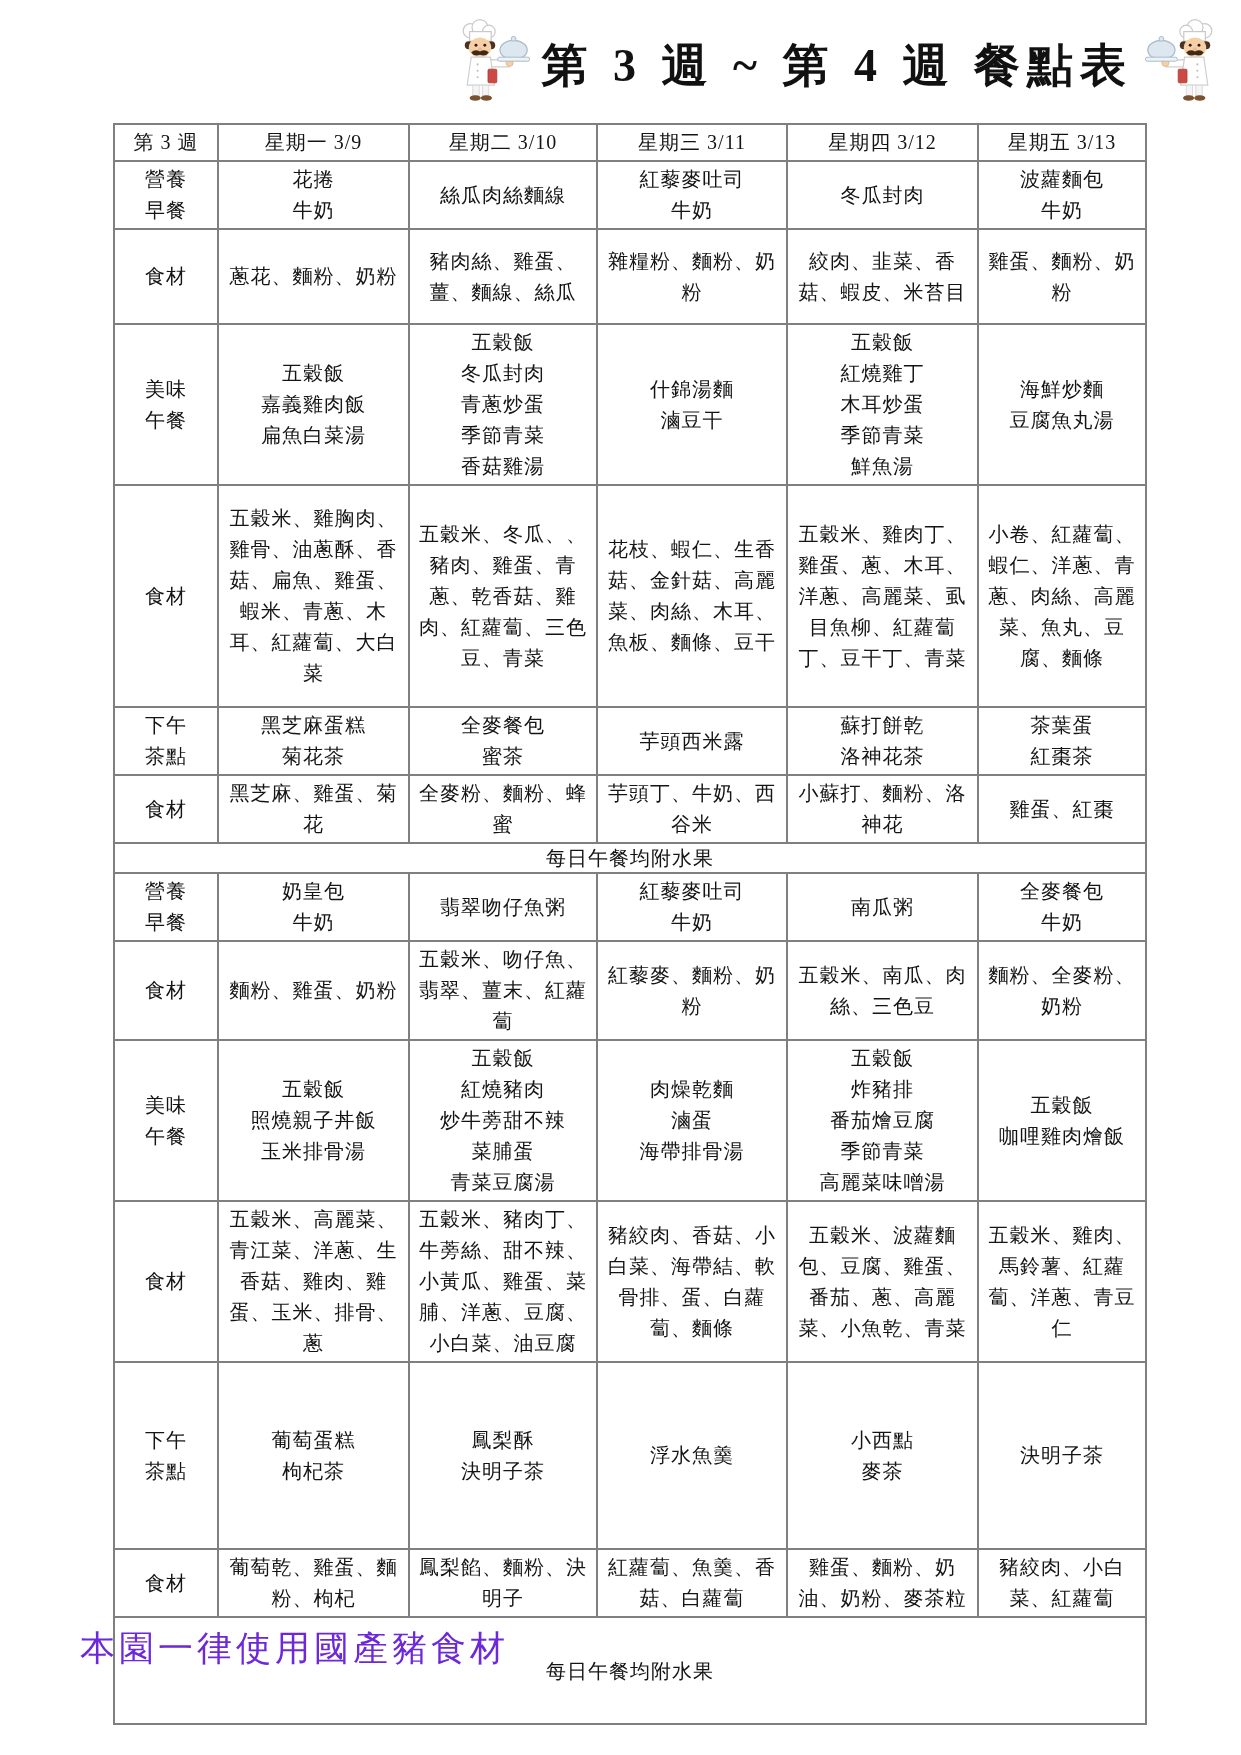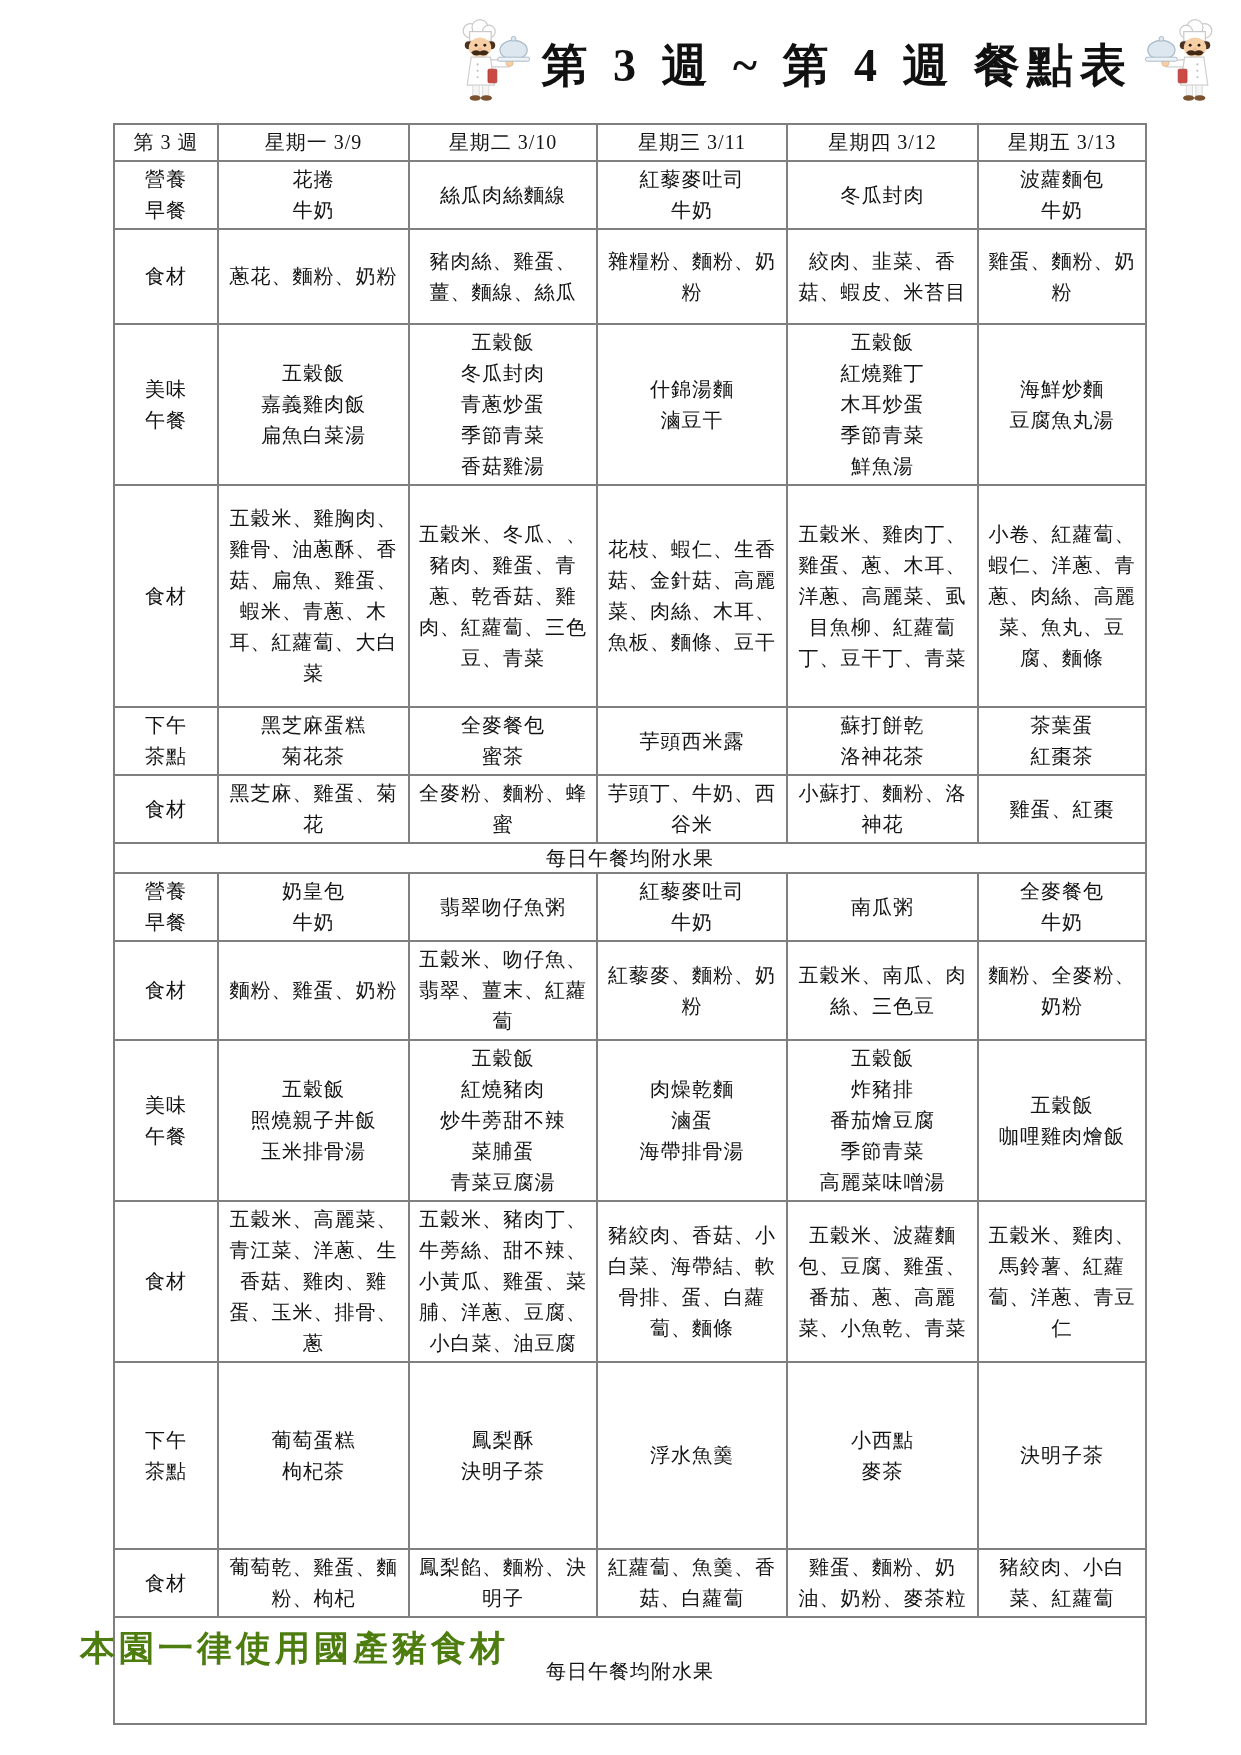--- a/index.html
+++ b/index.html
@@ -48,21 +48,21 @@
   tbody tr:nth-child(10){height:66px;}
   tbody tr:nth-child(11){height:93px;}
   tbody tr:nth-child(12){height:160px;}
   tbody tr:nth-child(13){height:187px;}
   tbody tr:nth-child(14){height:65px;}
   tbody tr:nth-child(15){height:107px;}
   tbody tr:nth-child(16){height:35px;}
   
   .footer-note{
     position:absolute;top:1625px;left:80px;
-    font-size:35px;font-weight:bold;letter-spacing:4px;color:#4d7c0f;
+    font-size:35px;font-weight:normal;letter-spacing:4px;color:#6d28d9;
   }
 </style>
 </head>
 <body>
 
 <div class="page">
 
   <div class="title-band">
     <span class="chef left">
       <svg viewBox="0 0 115 120" xmlns="http://www.w3.org/2000/svg">

